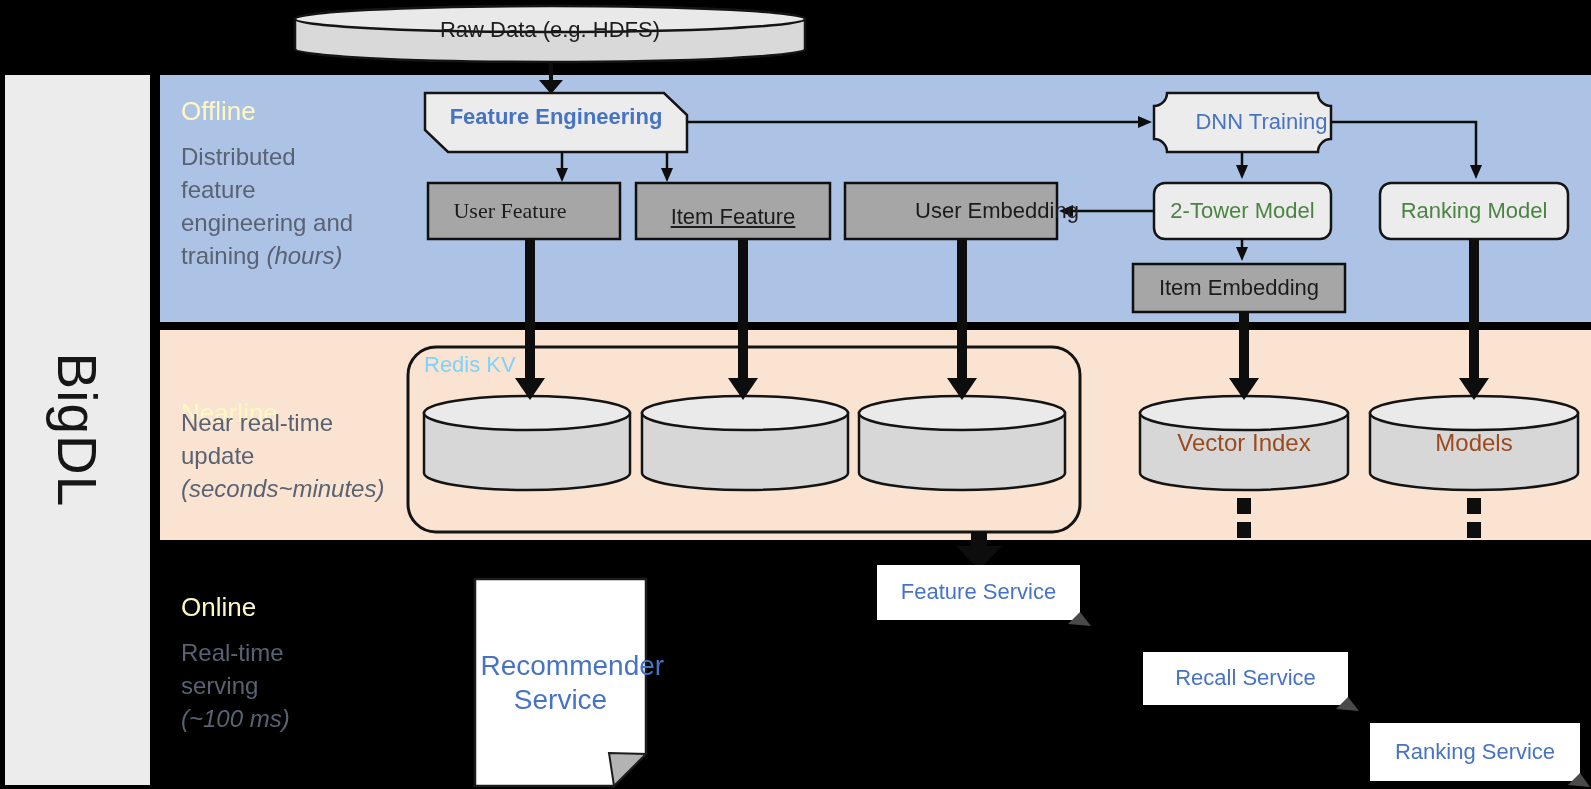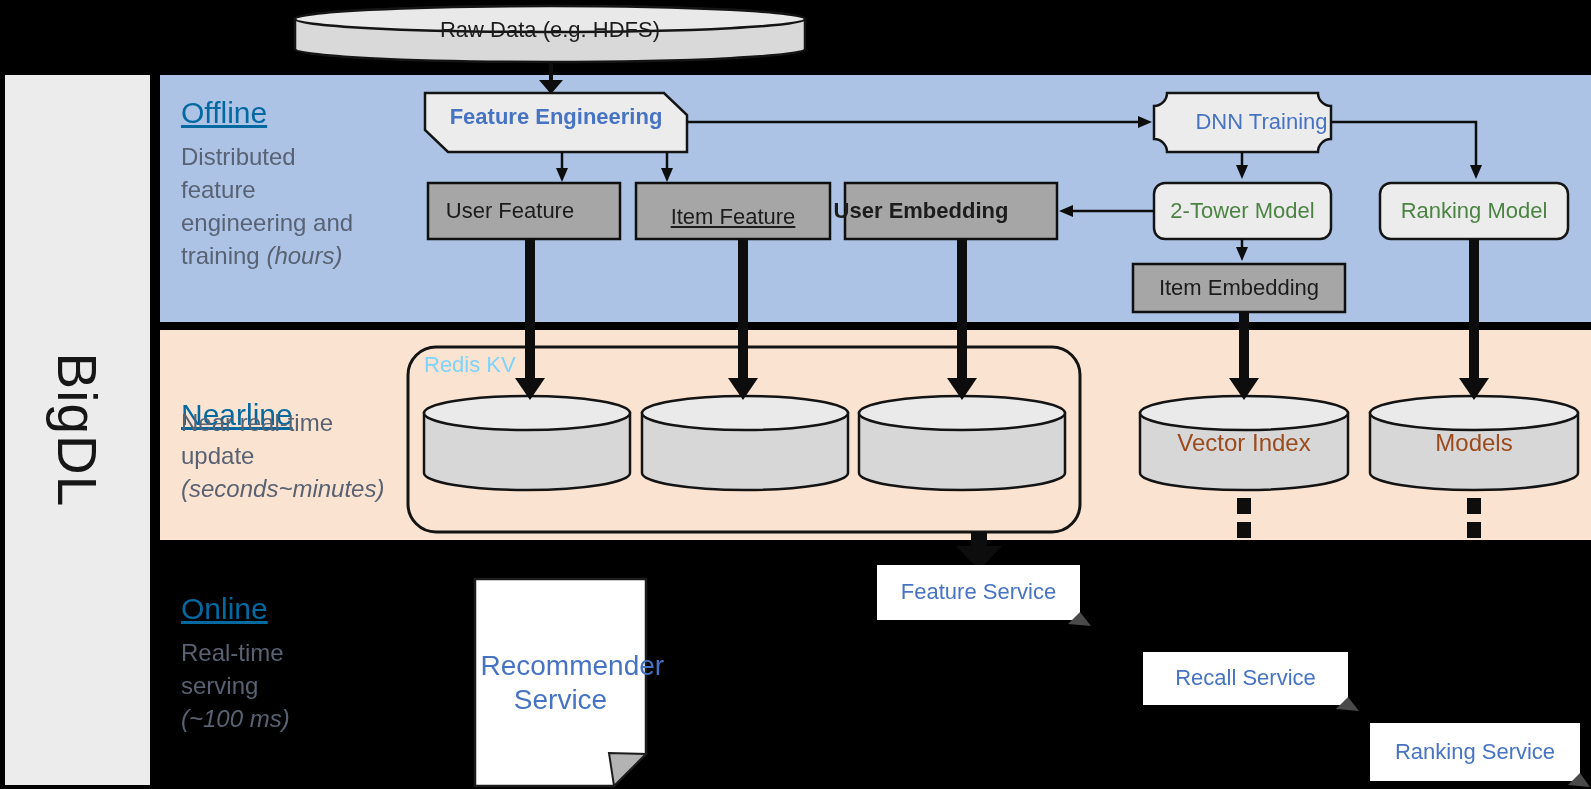--- a/index.html
+++ b/index.html
@@ -9,21 +9,21 @@
   }
   .lane{position:absolute;}
   .lane.offline{left:160px;top:75px;width:1431px;height:247px;background:#adc3e6;}
   .lane.nearline{left:160px;top:330px;width:1431px;height:210px;background:#fbe3d1;}
   .sidebar{position:absolute;left:5px;top:75px;width:145px;height:710px;background:#ececec;
     display:flex;align-items:center;justify-content:center;}
   .bigdl{transform:rotate(90deg);font-size:55px;color:#161616;letter-spacing:1px;white-space:nowrap;}
   svg.overlay{position:absolute;left:0;top:0;z-index:2;}
   .lbl{position:absolute;z-index:3;display:flex;align-items:center;justify-content:center;
     text-align:center;color:#1c1c1c;font-size:22px;line-height:1.2;}
-  .lane-title{position:absolute;z-index:3;font-size:30px;color:#0369a1;text-decoration:underline;}
+  .lane-title{position:absolute;z-index:3;font-size:26px;color:#fef9c3;}
   .lane-desc{position:absolute;z-index:3;font-size:24px;line-height:33px;color:#596273;}
   .lane-desc i{font-style:italic;}
   .txt-blue{color:#4673c4;}
   .txt-green{color:#4b8442;}
   .txt-brown{color:#9c4a1c;}
   .redis-lbl{position:absolute;z-index:3;font-size:22px;color:#7dd3fc;}
   .wrap-narrow{display:inline-block;}
 </style>
 </head>
 <body>
@@ -153,23 +153,23 @@
     </g>
   </svg>
 
   <div class="lbl" style="left:295px;top:6px;width:510px;height:48px;font-size:22px;">Raw Data (e.g. HDFS)</div>
 
   <div class="lane-title" style="left:181px;top:96px;">Offline</div>
   <div class="lane-desc" style="left:181px;top:140px;width:185px;"><span>Distributed feature engineering and training</span> <i>(hours)</i></div>
 
   <div class="lbl txt-blue" style="left:425px;top:93px;width:262px;height:49px;font-weight:bold;">Feature Engineering</div>
   <div class="lbl txt-blue" style="left:1154px;top:93px;width:177px;height:59px;padding-left:19px;">DNN Training</div>
-  <div class="lbl" style="left:428px;top:183px;width:164px;height:56px;">User Feature</div>
+  <div class="lbl" style="left:428px;top:183px;width:164px;height:56px;font-family:Liberation Serif, serif;">User Feature</div>
   <div class="lbl" style="left:636px;top:183px;width:194px;height:68px;text-decoration:underline;">Item Feature</div>
-  <div class="lbl" style="left:815px;top:183px;width:212px;height:56px;font-weight:bold;">User Embedding</div>
+  <div class="lbl" style="left:891px;top:183px;width:212px;height:56px;">User Embedding</div>
   <div class="lbl txt-green" style="left:1154px;top:183px;width:177px;height:56px;border-radius:9px;">2-Tower Model</div>
   <div class="lbl txt-green" style="left:1380px;top:183px;width:188px;height:56px;">Ranking Model</div>
   <div class="lbl" style="left:1133px;top:264px;width:212px;height:48px;">Item Embedding</div>
 
   <div class="lane-title" style="left:181px;top:362px;margin-top:36px;">Nearline</div>
   <div class="lane-desc" style="left:181px;top:406px;width:190px;"><span>Near real-time update</span> <i>(seconds~minutes)</i></div>
 
   <div class="redis-lbl" style="left:424px;top:352px;">Redis KV</div>
   <div class="lbl txt-brown" style="left:1140px;top:423px;width:208px;height:40px;font-size:24px;">Vector Index</div>
   <div class="lbl txt-brown" style="left:1370px;top:423px;width:208px;height:40px;font-size:24px;">Models</div>

